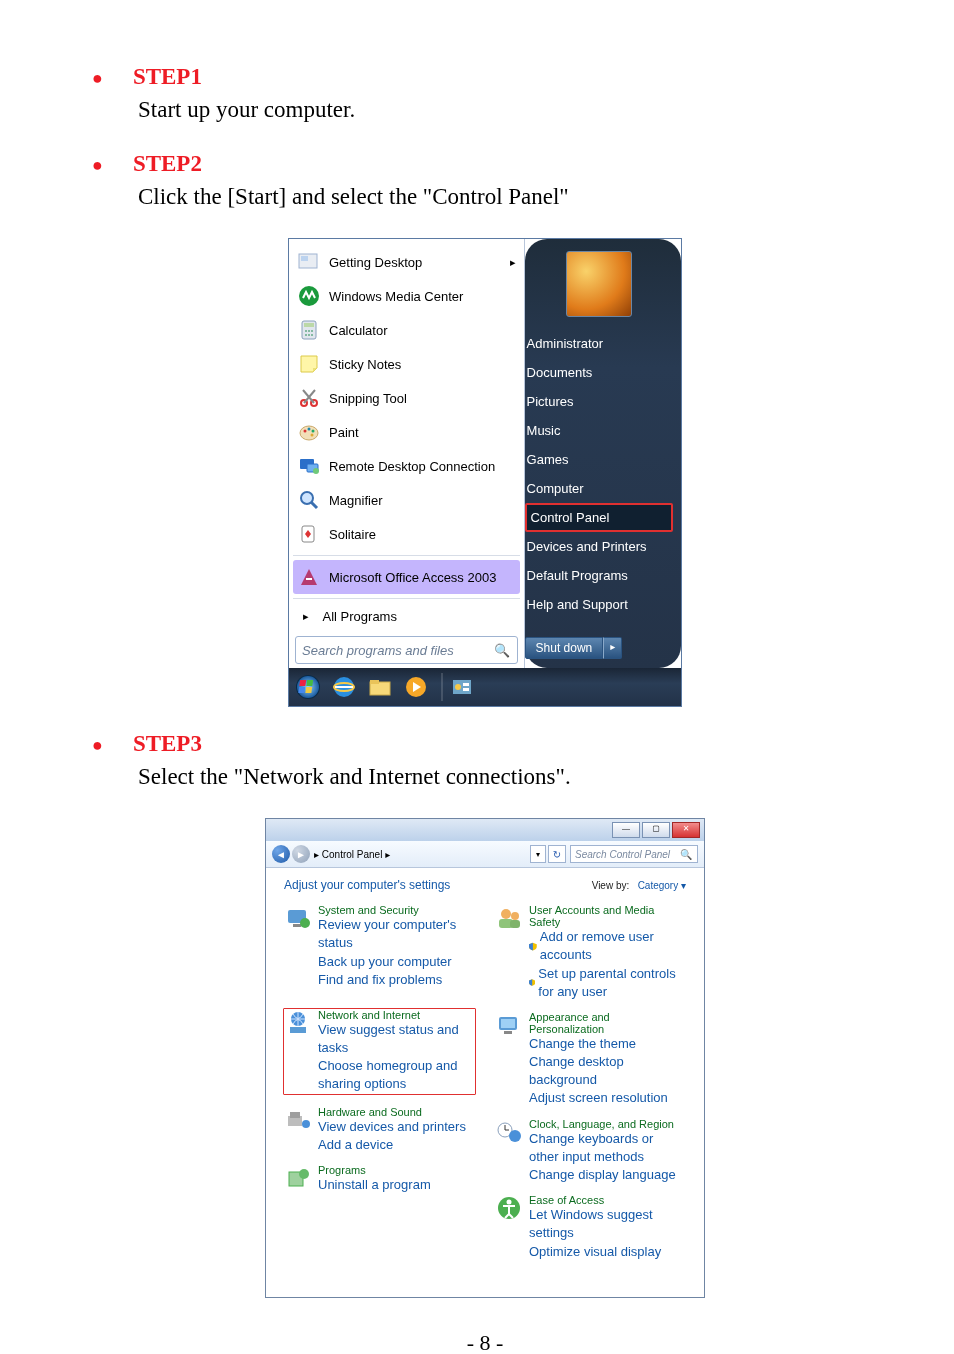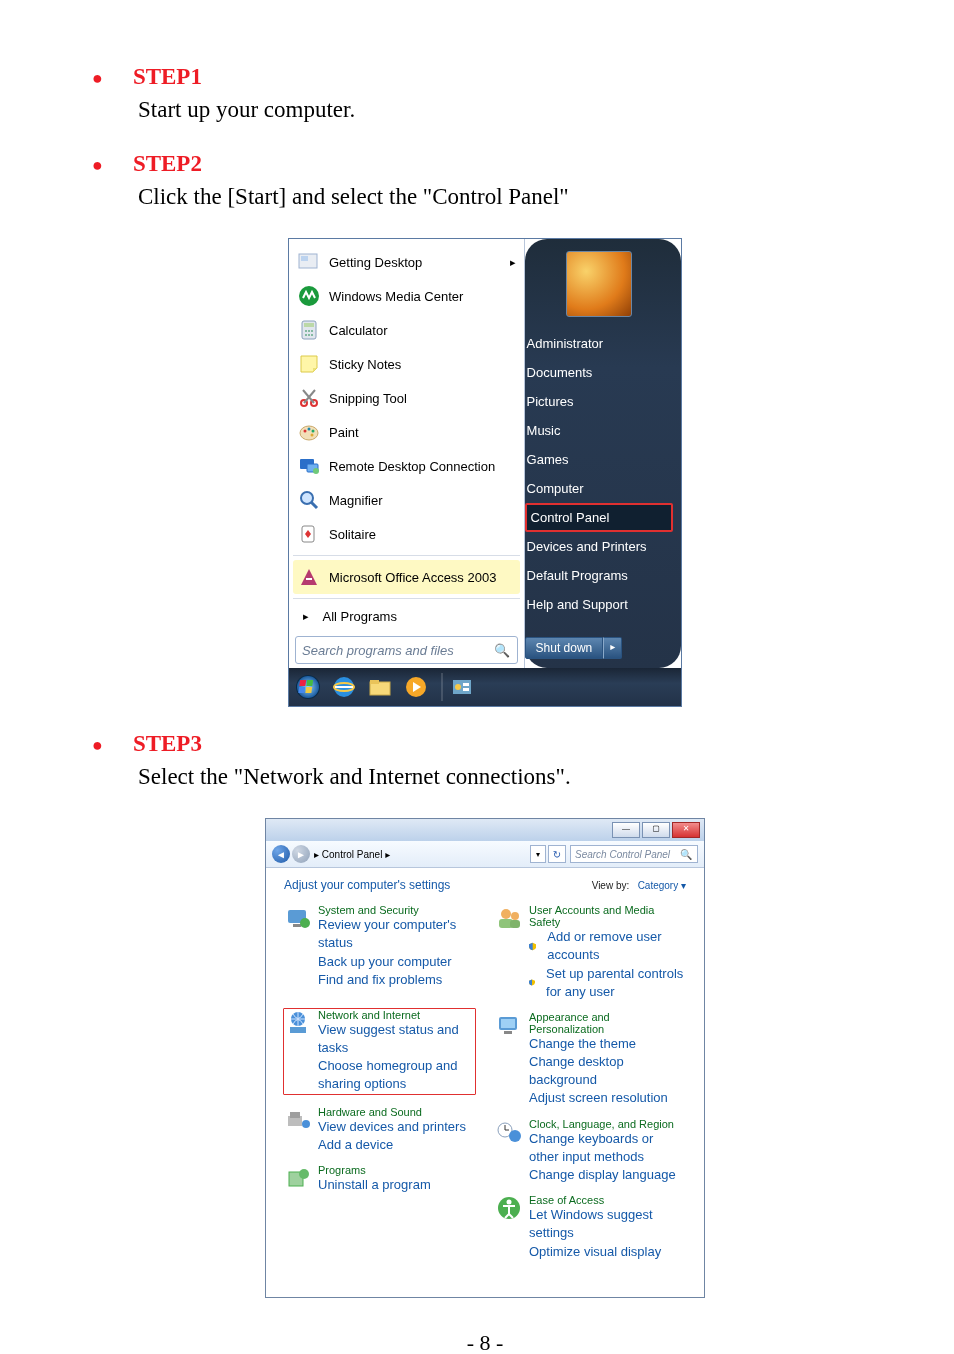--- a/index.html
+++ b/index.html
@@ -8,21 +8,21 @@
   .step-bullet .bullet{font-size:18px;margin-right:30px;color:#ee1c25;}
   .step-bullet .step-label{font-family:"Times New Roman",Times,serif;font-weight:bold;font-size:23px;color:#ee1c25;}
   .step-desc{font-size:23px;margin-left:46px;margin-bottom:26px;line-height:1.35;}
   .figure-wrap{display:flex;justify-content:center;margin-bottom:24px;}
   
   .startmenu{width:392px;border:1px solid #5b7aa3;background:#fff;font-family:"Segoe UI",Tahoma,sans-serif;font-size:13px;display:flex;flex-direction:column;}
   .sm-body{display:flex;}
   .sm-left{width:232px;background:#fff;padding:6px 4px 4px 4px;border-right:1px solid #b8c6db;}
   .sm-right{width:160px;background:linear-gradient(to bottom,#1f2d3b,#283a52 30%,#243348 100%);color:#fff;padding:6px 8px 6px 0;box-sizing:border-box;border-radius:22px;}
   .sm-item{display:flex;align-items:center;padding:5px 4px;border-radius:3px;}
-  .sm-item.highlight{background:#fef9c3;}
+  .sm-item.highlight{background:#c4b5fd;}
   .sm-icon{width:24px;height:24px;flex:0 0 24px;margin-right:8px;display:flex;align-items:center;justify-content:center;}
   .sm-icon svg{width:24px;height:24px;}
   .sm-item .label{flex:1;}
   .sm-arrow{color:#000;font-size:11px;}
   .sm-sep{border-top:1px solid #d7dde7;margin:4px 0;}
   .sm-allprog{display:flex;align-items:center;padding:6px 4px;}
   .sm-allprog .tri{font-size:11px;margin-right:14px;margin-left:6px;}
   .sm-search{margin-top:6px;padding:0 2px;}
   .sm-search-box{border:1px solid #9fb3d1;border-radius:3px;height:26px;display:flex;align-items:center;padding:0 6px;background:#fff;}
   .sm-search-box .ph{color:#6a7c94;font-style:italic;flex:1;}
@@ -60,21 +60,21 @@
   .cp-viewby .lbl{color:#222;}
   .cp-viewby .val{color:#1559a8;}
   .cp-cols{display:flex;gap:20px;}
   .cp-col{flex:1;}
   .cp-cat{display:flex;margin-bottom:10px;}
   .cp-cat .cico{width:28px;height:28px;flex:0 0 28px;margin-right:6px;display:flex;align-items:center;justify-content:center;}
   .cp-cat .cico svg{width:28px;height:28px;}
   .cp-cat .ctext .ctitle{color:#0b6b1f;font-size:11px;}
   .cp-cat .ctext .csub{color:#1559a8;font-size:13px;line-height:1.4;}
   .cp-cat .ctext .csub .line{display:block;}
-  .cp-cat .ctext .csub .withico{display:flex;align-items:center;gap:11px;}
+  .cp-cat .ctext .csub .withico{display:flex;align-items:center;gap:3px;}
   .cp-cat .ctext .csub .shield{width:9px;height:9px;display:inline-block;}
   .cp-cat.highlight{outline:1px solid #e03030;outline-offset:-2px;padding:2px;margin-left:-2px;margin-right:-2px;border-radius:2px;margin-top:18px;}
   
   .pagenum{text-align:center;font-size:22px;margin-top:32px;}
 </style>
 </head>
 <body>
 
 <div class="page">
 

